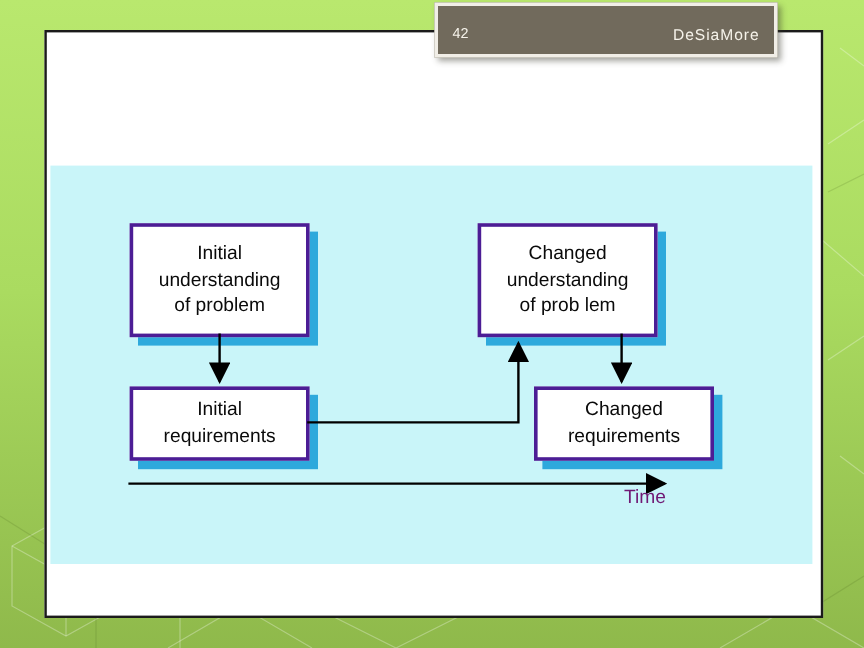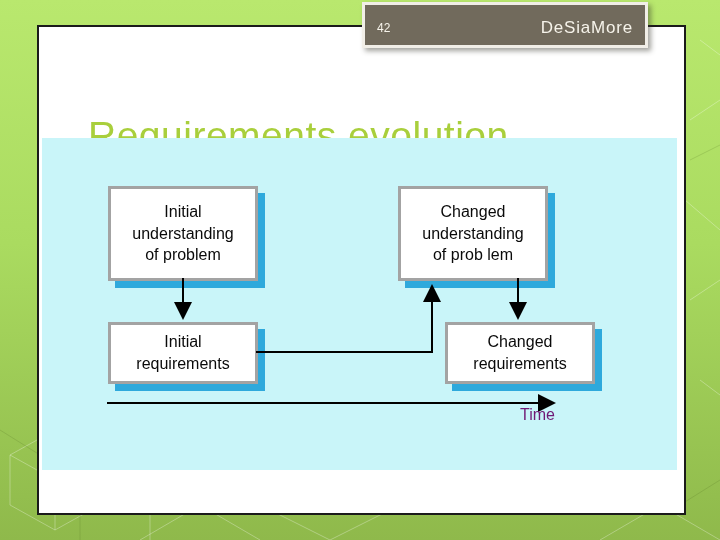--- a/index.html
+++ b/index.html
@@ -16,42 +16,42 @@
   .slide-title{
     position:absolute;left:88px;top:116px;z-index:2;margin:0;
     font-size:39px;font-weight:400;line-height:1;letter-spacing:.5px;
     color:#a9cf3c;white-space:nowrap;
   }
   .diagram-panel{
     position:absolute;left:42px;top:138px;width:635px;height:332px;
     background:#c9f5f9;z-index:3;
   }
   .dbox{
-    position:absolute;background:#ffffff;border:3px solid #a3a3a3;
+    position:absolute;background:#ffffff;border:3px solid #4c1d95;
     box-shadow:7px 7px 0 0 #2ea9dc;box-sizing:border-box;
     display:flex;align-items:center;justify-content:center;text-align:center;
     font-size:16px;line-height:1.35;color:#0a0a0a;white-space:pre-line;
   }
   .box-initial-understanding{left:66px;top:48px;width:150px;height:95px;}
   .box-changed-understanding{left:356px;top:48px;width:150px;height:95px;}
   .box-initial-requirements{left:66px;top:184px;width:150px;height:62px;}
   .box-changed-requirements{left:403px;top:184px;width:150px;height:62px;}
   .arrow-layer{position:absolute;left:0;top:0;width:635px;height:332px;pointer-events:none;}
   .time-label{
     position:absolute;left:478px;top:268px;font-size:16px;color:#701a75;
   }
   .header-box{
     position:absolute;left:362px;top:2px;width:286px;height:46px;
     background:#716a5c;border:3px solid #f1eee7;box-sizing:border-box;
     box-shadow:3px 3px 5px rgba(50,50,40,.45);z-index:4;
     display:flex;justify-content:space-between;align-items:center;
     padding:6px 12px 0 12px;color:#f6f3ea;
   }
   .header-page-number{font-size:12px;}
-  .header-brand{font-size:17px;letter-spacing:.8px;}
+  .header-brand{font-size:13px;letter-spacing:.8px;}
   .footer-link{
     position:absolute;left:486px;top:470px;z-index:4;
     font-size:13px;color:#b9d65a;text-decoration:none;letter-spacing:.3px;
   }
 </style>
 </head>
 <body>
 
 <div class="canvas">
 
@@ -68,21 +68,20 @@
     <g fill="none" stroke="rgba(70,100,25,0.18)" stroke-width="1">
       <path d="M0,430 L40,455 L40,505"></path>
       <path d="M120,470 L80,495 L80,540"></path>
       <path d="M620,470 L680,505 L720,480"></path>
       <path d="M690,160 L720,145"></path>
     </g>
   </svg>
 
   <div class="slide"></div>
 
-  <h1 class="slide-title">Requirements evolution</h1>
 
   <div class="diagram-panel">
 
     <div class="dbox box-initial-understanding">Initial
 understanding
 of problem</div>
     <div class="dbox box-changed-understanding">Changed
 understanding
 of prob lem</div>
     <div class="dbox box-initial-requirements">Initial

